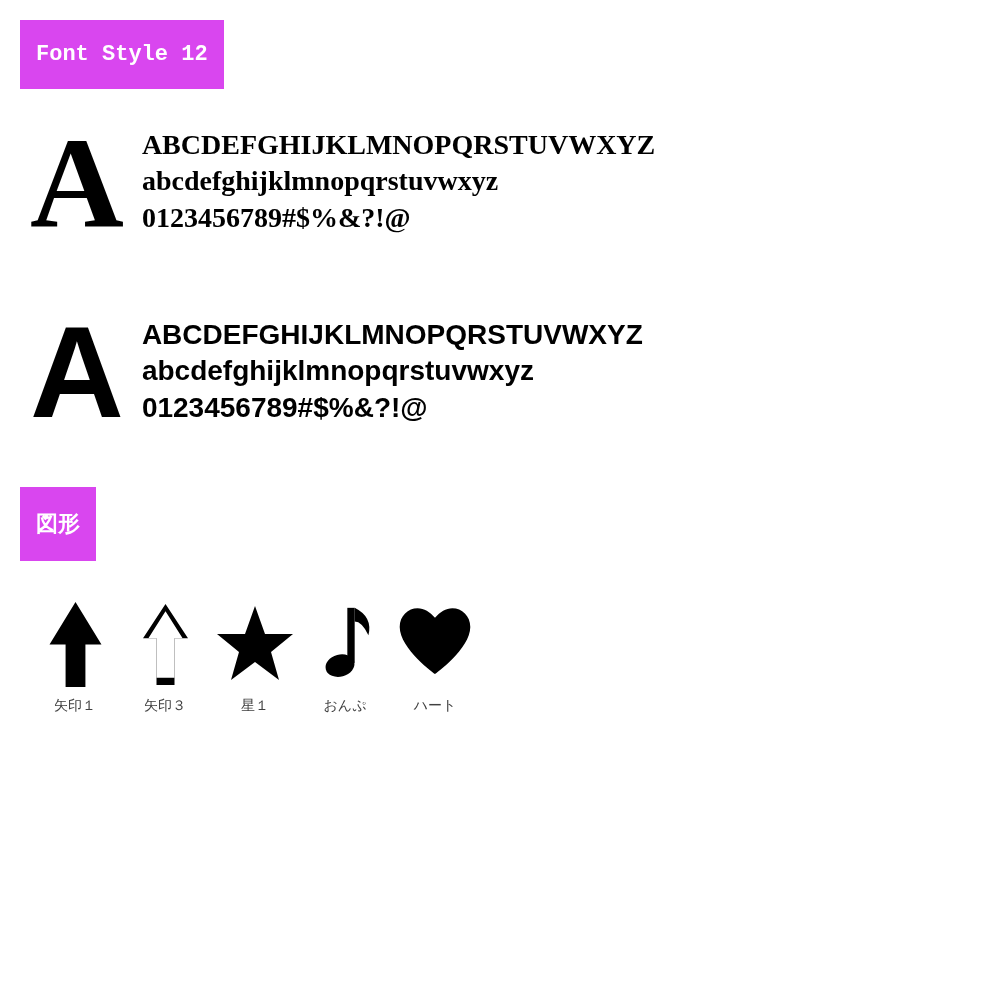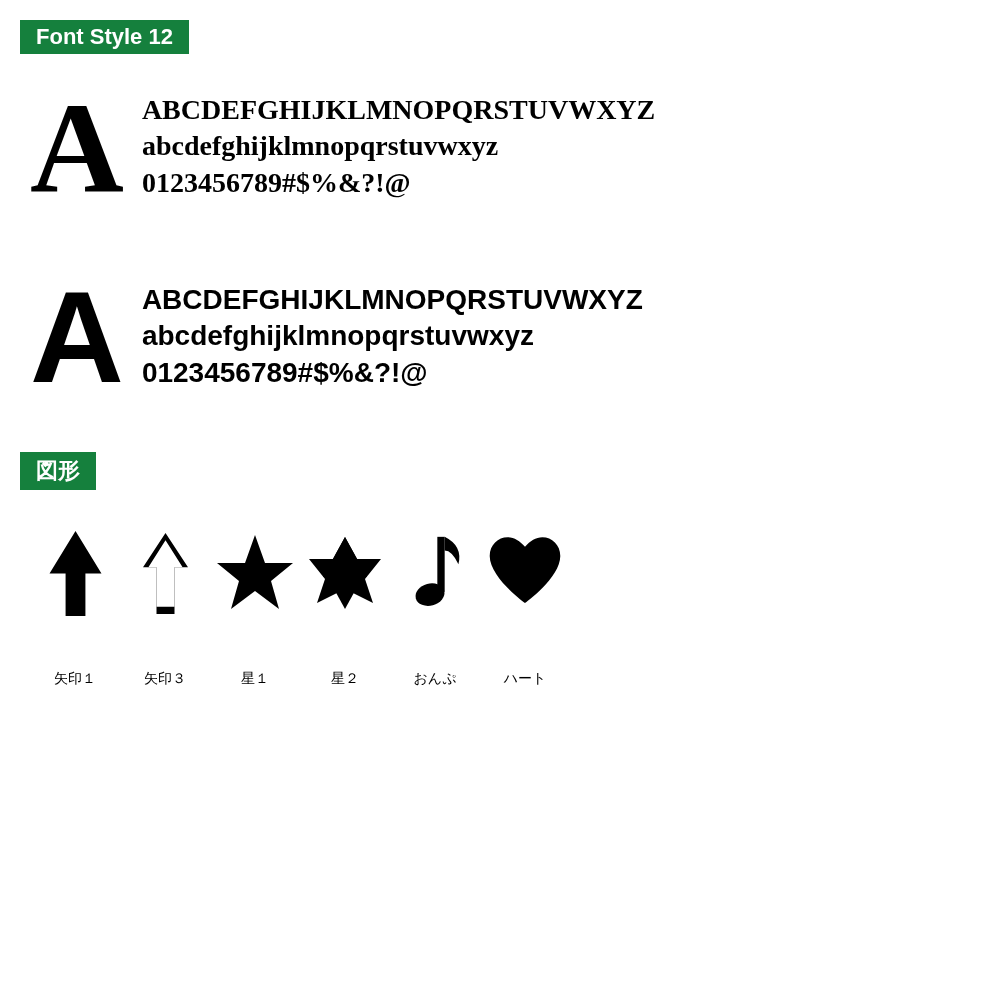--- a/index.html
+++ b/index.html
@@ -10,26 +10,26 @@
       min-height: 1000px;
       padding: 20px;
     }
 
     .section {
       margin-bottom: 30px;
     }
 
     .section-label {
       display: inline-block;
-      background: #15803d;
+      background: #d946ef;
       color: #ffffff;
-      font-family: Liberation Sans, sans-serif;
+      font-family: Liberation Mono, monospace;
       font-size: 22px;
       font-weight: bold;
-      padding: 4px 16px;
+      padding: 22px 16px;
       margin-bottom: 18px;
     }
 
     .font-demo {
       display: flex;
       align-items: flex-start;
       padding: 10px 10px 20px 10px;
     }
 
     .big-letter {
@@ -93,23 +93,22 @@
       display: flex;
       align-items: center;
       justify-content: center;
       height: 90px;
       width: 80px;
     }
 
     .shape-label {
       font-family: sans-serif;
       font-size: 14px;
-      color: #000000;
+      color: #404040;
       text-align: center;
-      margin-top: 44px;
     }
 
     svg {
       fill: #000;
     }
 
     
     .arrow1 svg { width: 55px; height: 85px; }
     
     .arrow2 svg { width: 55px; height: 85px; }
@@ -184,31 +183,20 @@
 
     <div class="shape-item star1">
       <div class="shape-icon">
         <svg viewBox="0 0 80 80" xmlns="http://www.w3.org/2000/svg">
           <polygon points="40,2 50,30 78,30 56,48 64,76 40,58 16,76 24,48 2,30 30,30" fill="#000"></polygon>
         </svg>
       </div>
       <div class="shape-label">星１</div>
     </div>
 
-    <div class="shape-item star2">
-      <div class="shape-icon">
-        <svg viewBox="0 0 80 80" xmlns="http://www.w3.org/2000/svg">
-          <polygon points="40,4 52,26 76,26 60,46 68,70 40,56 12,70 20,46 4,26 28,26" fill="#000"></polygon>
-
-          <polygon points="40,4 62,44 18,44" fill="#000"></polygon>
-          <polygon points="40,76 18,36 62,36" fill="#000"></polygon>
-        </svg>
-      </div>
-      <div class="shape-label">星２</div>
-    </div>
 
     <div class="shape-item music">
       <div class="shape-icon">
         <svg viewBox="0 0 60 90" xmlns="http://www.w3.org/2000/svg">
 
           <rect x="32" y="5" width="8" height="60" fill="#000"></rect>
 
           <path d="M40,5 Q60,15 55,35 Q48,20 40,20Z" fill="#000"></path>
 
           <ellipse cx="24" cy="68" rx="16" ry="12" fill="#000" transform="rotate(-15,24,68)"></ellipse>

